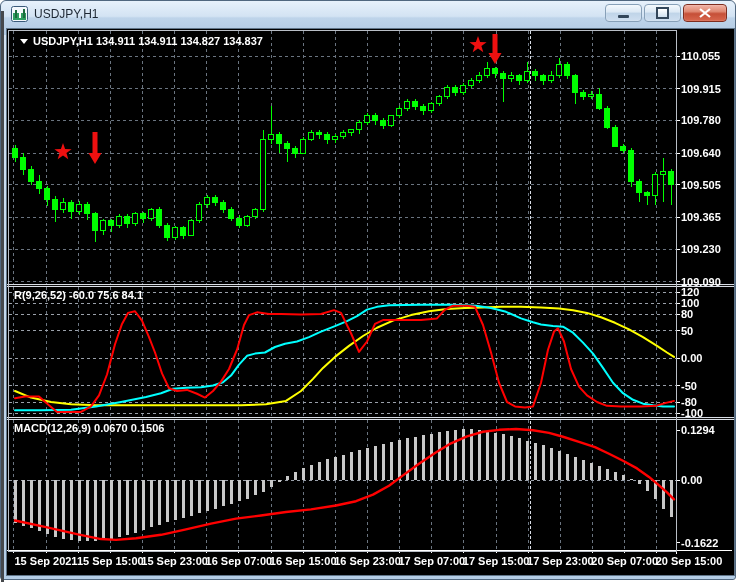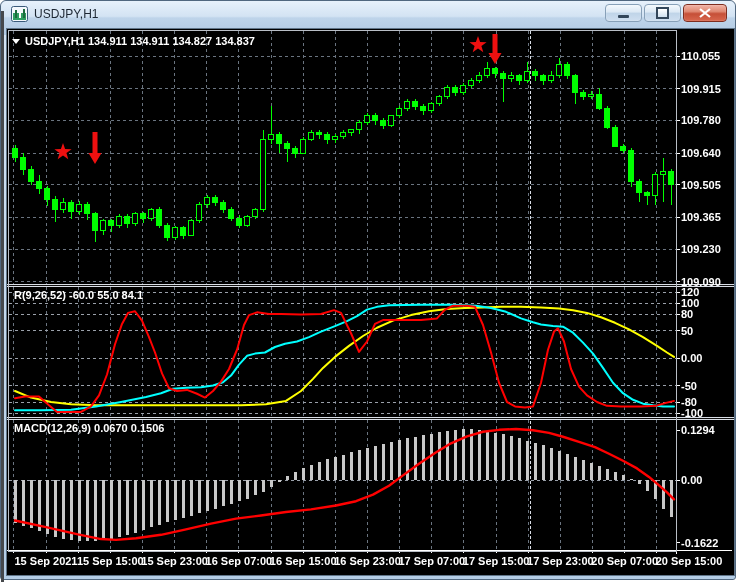--- a/index.html
+++ b/index.html
@@ -20,21 +20,21 @@
   .btn.min,.btn.max{width:37px;}
   .btn.close{width:44px;border-color:#7e2d1f;
     background:linear-gradient(#f2b3a6 0%,#e08a74 40%,#c64f37 55%,#d8674e 100%);}
   .g-min{width:11px;height:3px;background:#32465a;margin-top:7px;border-radius:1px;}
   .g-max{width:9px;height:8px;border:2px solid #32465a;background:linear-gradient(#ffffff,#cfe0ef);}
   .client{position:absolute;left:5px;top:27px;width:727px;height:546px;background:#000;
     border:1px solid #5f7488;box-sizing:content-box;}
   .client svg{position:absolute;left:0;top:0;}
   .hdr{position:absolute;color:#ffffff;font-size:11px;font-weight:700;white-space:nowrap;
     display:flex;align-items:center;gap:5px;}
-  .hdr-main{left:5px;top:6px;}
+  .hdr-main{left:13px;top:6px;}
   .hdr-p2{left:7px;top:260px;}
   .hdr-p3{left:7px;top:393px;}
   .tri-down{width:0;height:0;border-left:4px solid transparent;border-right:4px solid transparent;
     border-top:5px solid #ffffff;display:inline-block;}
 </style>
 </head>
 <body>
 
 <div class="window">
   <div class="titlebar">
@@ -504,17 +504,17 @@
           <text x="688" y="564" fill="#ffffff" font-size="11" font-weight="700" font-family="&quot;Liberation Sans&quot;,sans-serif" text-anchor="middle">20 Sep 15:00</text>
         </g>
         <g>
           <rect x="7" y="29" width="668" height="521" fill="none" stroke="#b9bec6" stroke-width="1" shape-rendering="crispEdges"></rect>
         </g>
       </svg>
     <div class="hdr hdr-main">
       <span class="tri-down"></span>
       <span>USDJPY,H1 134.911 134.911 134.827 134.837</span>
     </div>
-    <div class="hdr hdr-p2">R(9,26,52) -60.0 55.0 84.1</div>
+    <div class="hdr hdr-p2">R(9,26,52) -60.0 75.6 84.1</div>
     <div class="hdr hdr-p3">MACD(12,26,9) 0.0670 0.1506</div>
   </div>
   <div class="behind-sliver"></div>
 </div>
 
 </body></html>

